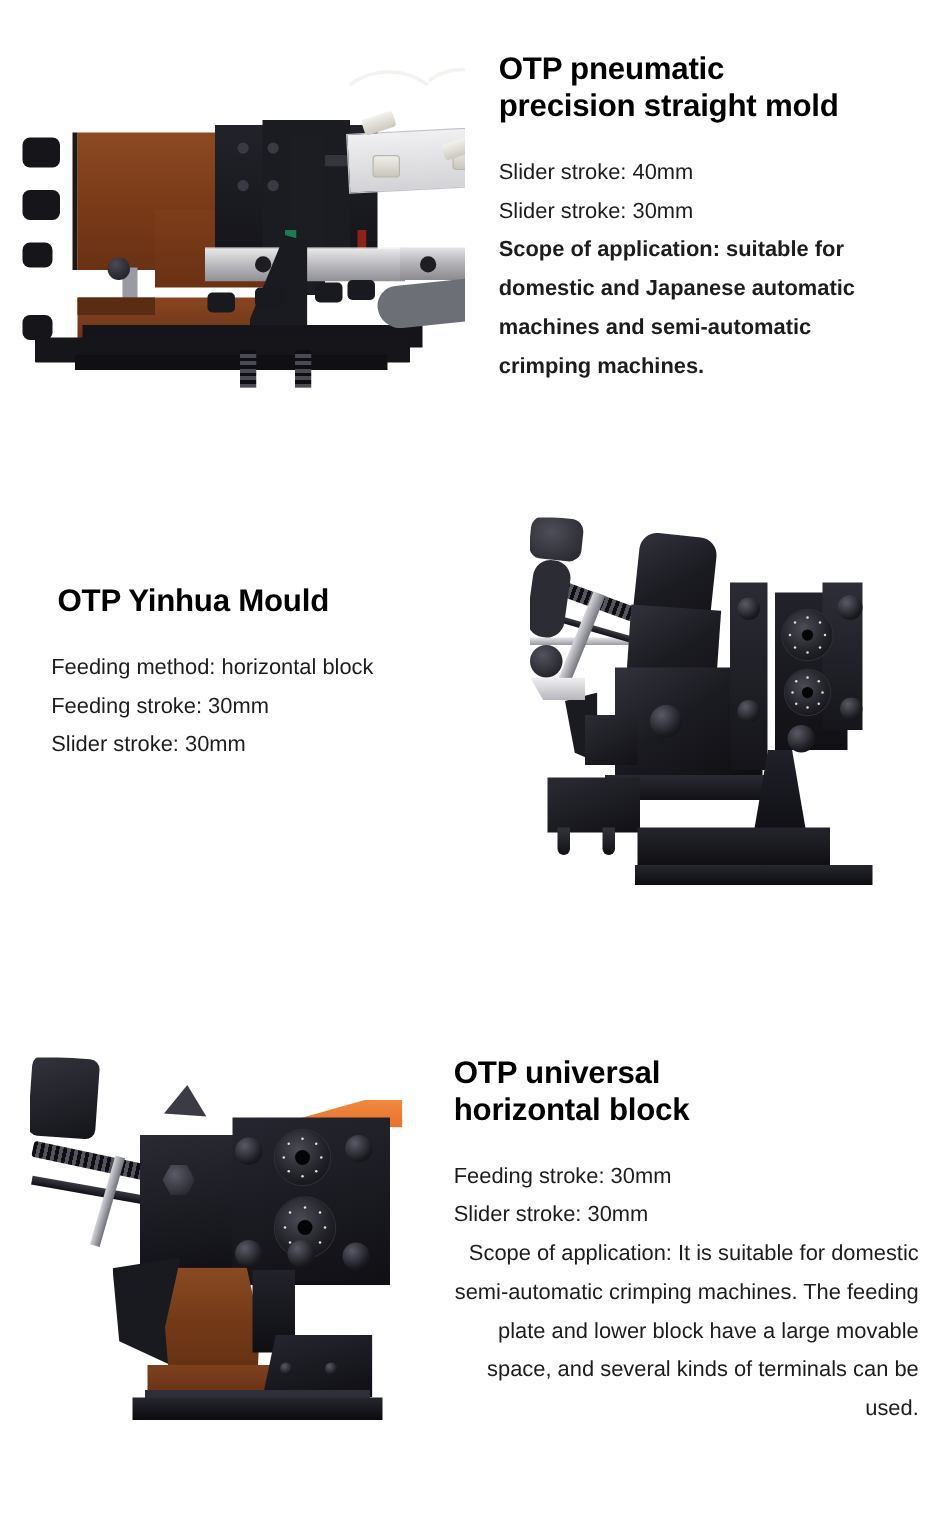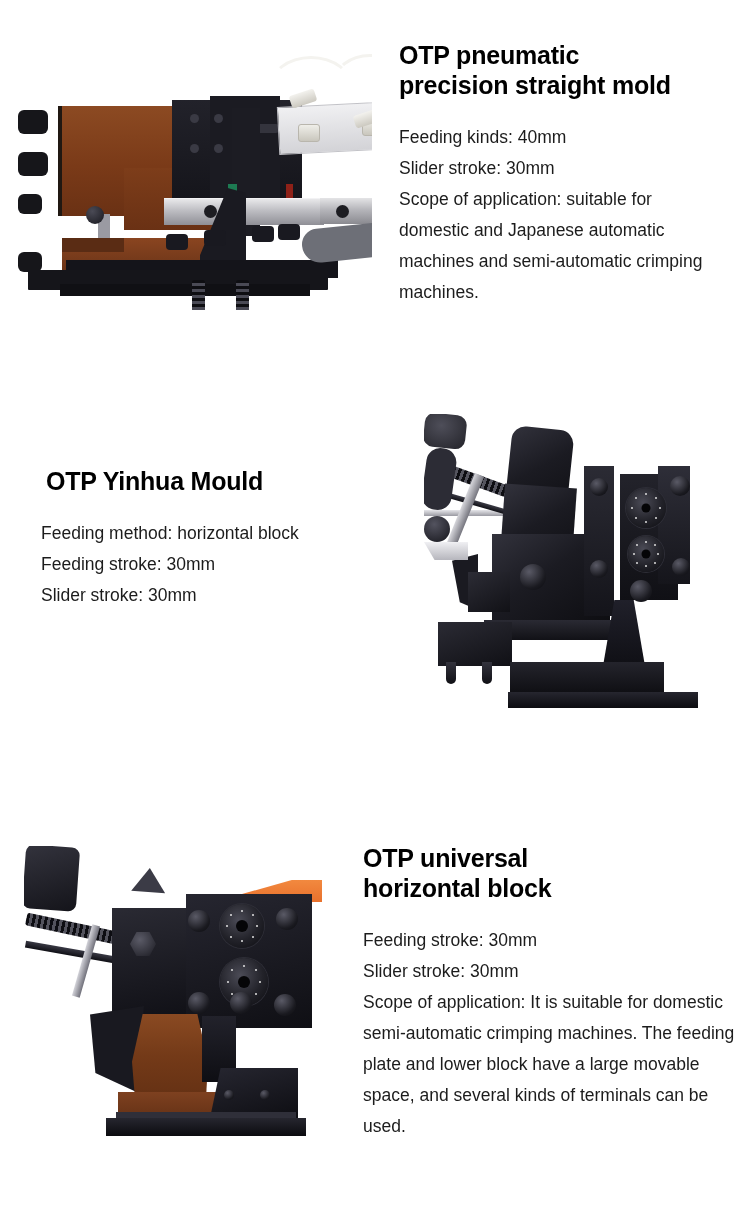--- a/index.html
+++ b/index.html
@@ -175,23 +175,23 @@
     <div class="base-plate2"></div>
     <div class="spring" style="left:178px;top:232px;"></div>
     <div class="spring" style="left:222px;top:232px;"></div>
 
   </div>
 
   <div class="sec" style="left:399px;top:40px;width:336px;">
     <div class="heading">OTP pneumatic
 precision straight mold</div>
     <div style="height:22px;"></div>
-    <div class="specline">Feeding kinds: 40mm</div>
+    <div class="specline">Slider stroke: 40mm</div>
     <div class="specline">Slider stroke: 30mm</div>
-    <div class="scope" style="width:305px;">Scope of application: suitable for domestic and Japanese automatic machines and semi-automatic crimping machines.</div>
+    <div class="scope" style="width:305px;font-weight:bold;">Scope of application: suitable for domestic and Japanese automatic machines and semi-automatic crimping machines.</div>
   </div>
 
   <div class="sec" style="left:41px;top:466px;width:480px;">
     <div class="heading" style="margin-left:5px;">OTP Yinhua Mould</div>
     <div style="height:22px;"></div>
     <div class="specline">Feeding method: horizontal block</div>
     <div class="specline">Feeding stroke: 30mm</div>
     <div class="specline">Slider stroke: 30mm</div>
   </div>
 
@@ -296,16 +296,16 @@
     <div class="b basetop"></div>
     <div class="b baseplate"></div>
   </div>
 
   <div class="sec" style="left:363px;top:843px;width:372px;">
     <div class="heading">OTP universal
 horizontal block</div>
     <div style="height:22px;"></div>
     <div class="specline">Feeding stroke: 30mm</div>
     <div class="specline">Slider stroke: 30mm</div>
-    <div class="scope" style="width:372px;">Scope of application: It is suitable for domestic semi-automatic crimping machines. The feeding plate and lower block have a large movable space, and several kinds of terminals can be used.</div>
+    <div class="scope" style="width:372px;text-align:right;">Scope of application: It is suitable for domestic semi-automatic crimping machines. The feeding plate and lower block have a large movable space, and several kinds of terminals can be used.</div>
   </div>
 
 </div>
 
 </body></html>

